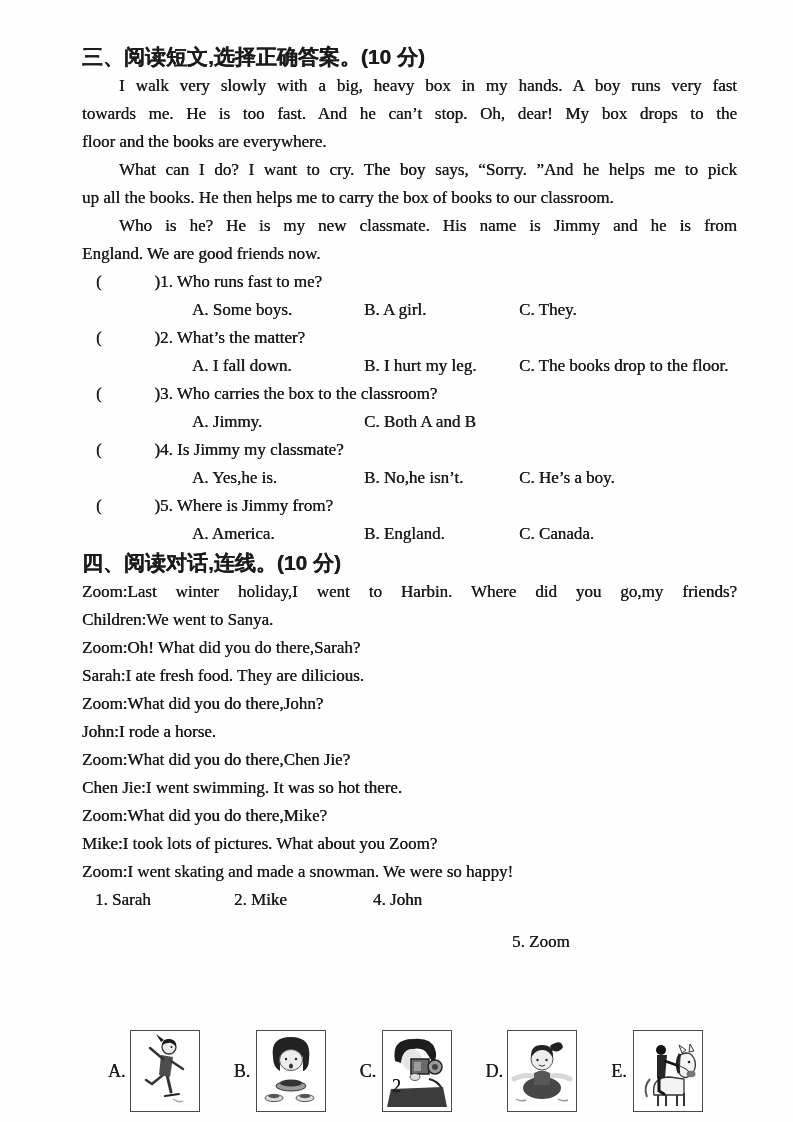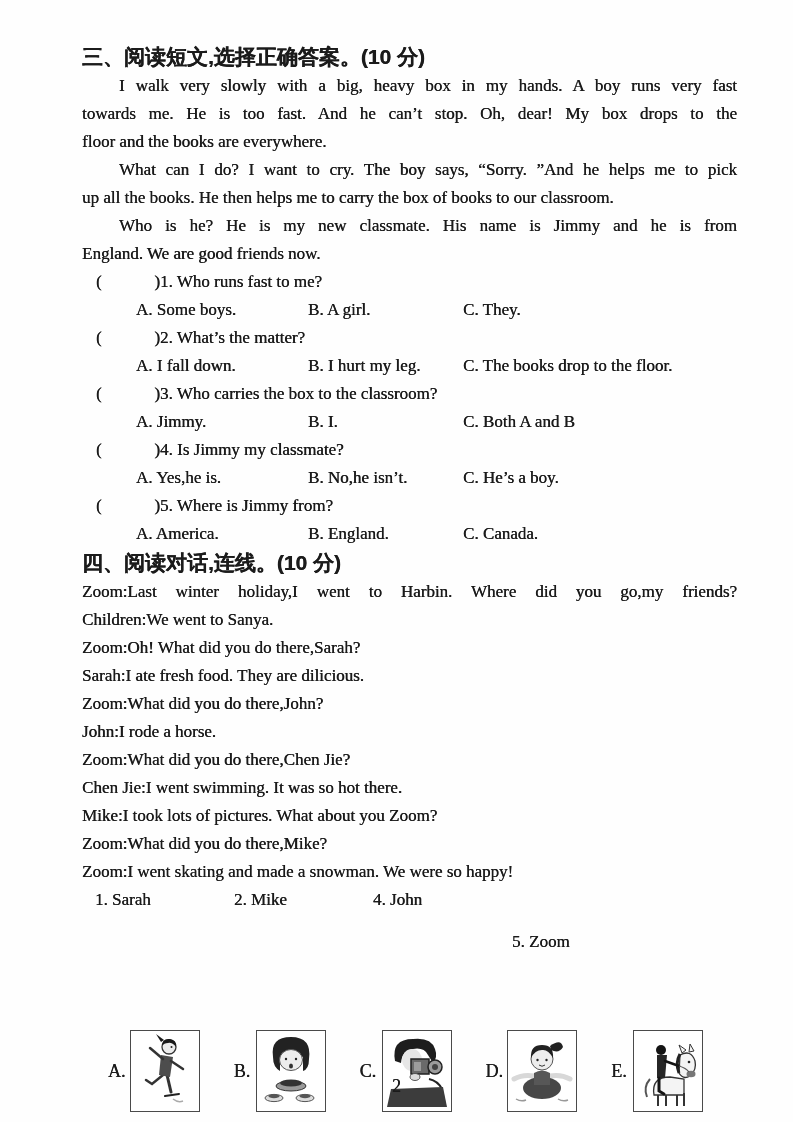--- a/index.html
+++ b/index.html
@@ -13,21 +13,21 @@
   }
   .sec-heading{
     font-family:"Liberation Sans","DejaVu Sans",sans-serif;
     font-weight:700;font-size:21px;line-height:30px;white-space:nowrap;
   }
   .pline{min-height:28px;}
   .justify{text-align:justify;text-align-last:justify;}
   .indent{text-indent:37px;}
   .q-line{margin-left:14px;white-space:nowrap;}
   .paren{display:inline-flex;justify-content:space-between;width:64px;}
-  .opt-row{display:grid;grid-template-columns:172px 155px 1fr;margin-left:54px;}
+  .opt-row{display:grid;grid-template-columns:172px 155px 1fr;margin-left:110px;}
   .opt{white-space:nowrap;}
   .names-row{display:flex;margin-left:13px;gap:6px;}
   .name-item{width:133px;white-space:nowrap;}
   .name-item:last-child{width:auto;margin-top:42px;}
   .pictures-row{display:flex;margin-top:74px;margin-left:26px;align-items:center;}
   .pic-group{display:flex;align-items:center;width:132px;}
   .pic-label{width:22px;font-size:18px;flex:0 0 22px;}
   .pic-box{
     width:70px;height:82px;border:1.5px solid #4a4a4a;background:#fff;
     display:flex;align-items:center;justify-content:center;box-sizing:border-box;
@@ -78,21 +78,20 @@
   </div>
 
   <div class="q-line">
     <span class="paren">
         <span>(</span>
         <span>)</span>
       </span><span class="q-text">3. Who carries the box to the classroom?</span>
   </div>
   <div class="opt-row">
     <span class="opt">A. Jimmy.</span>
-    <span class="opt">B. I.</span>
     <span class="opt">C. Both A and B</span>
   </div>
 
   <div class="q-line">
     <span class="paren">
         <span>(</span>
         <span>)</span>
       </span><span class="q-text">4. Is Jimmy my classmate?</span>
   </div>
   <div class="opt-row">
@@ -116,22 +115,22 @@
   <div class="sec-heading">四、阅读对话,连线。(10 分)</div>
 
   <div class="pline justify">Zoom:Last winter holiday,I went to Harbin. Where did you go,my friends?</div>
   <div class="pline">Children:We went to Sanya.</div>
   <div class="pline">Zoom:Oh! What did you do there,Sarah?</div>
   <div class="pline">Sarah:I ate fresh food. They are dilicious.</div>
   <div class="pline">Zoom:What did you do there,John?</div>
   <div class="pline">John:I rode a horse.</div>
   <div class="pline">Zoom:What did you do there,Chen Jie?</div>
   <div class="pline">Chen Jie:I went swimming. It was so hot there.</div>
+  <div class="pline">Zoom:What did you do there,Mike?</div>
   <div class="pline">Mike:I took lots of pictures. What about you Zoom?</div>
-  <div class="pline">Zoom:What did you do there,Mike?</div>
   <div class="pline">Zoom:I went skating and made a snowman. We were so happy!</div>
 
   <div class="names-row">
     <span class="name-item">1. Sarah</span>
     <span class="name-item">2. Mike</span>
     <span class="name-item">4. John</span>
     <span class="name-item">5. Zoom</span>
   </div>
 
   <div class="pictures-row">

